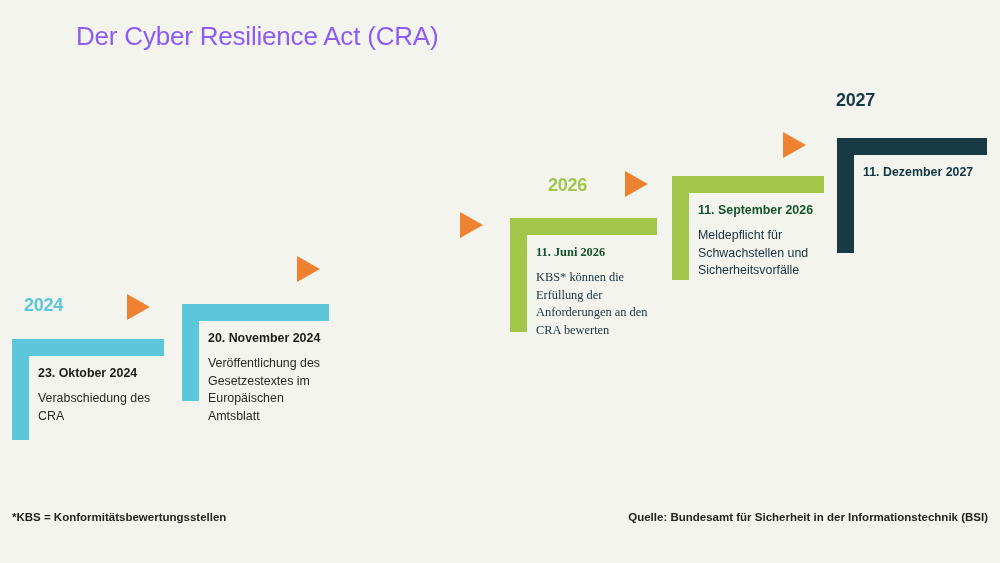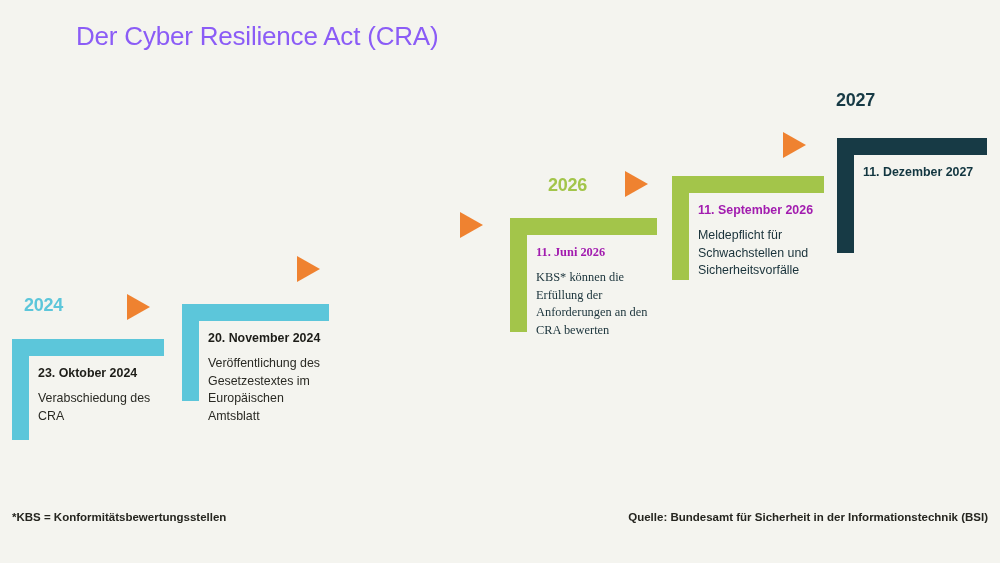--- a/index.html
+++ b/index.html
@@ -75,21 +75,21 @@
     line-height: 1.42;
     margin: 0;
   }
 
   
   .c-teal .bracket-top, .c-teal .bracket-left { background: #5cc6da; }
   .c-teal .m-date { color: #1d1d18; }
   .c-teal .m-desc { color: #2a2a24; }
 
   .c-green .bracket-top, .c-green .bracket-left { background: #a3c54a; }
-  .c-green .m-date { color: #a21caf; }
+  .c-green .m-date { color: #14532d; }
   .c-green .m-desc { color: #19323a; }
 
   .c-navy .bracket-top, .c-navy .bracket-left { background: #173a45; }
   .c-navy .m-date { color: #123640; }
   .c-navy .m-desc { color: #19323a; }
 
   
   .year-label {
     position: absolute;
     font-size: 18px;

